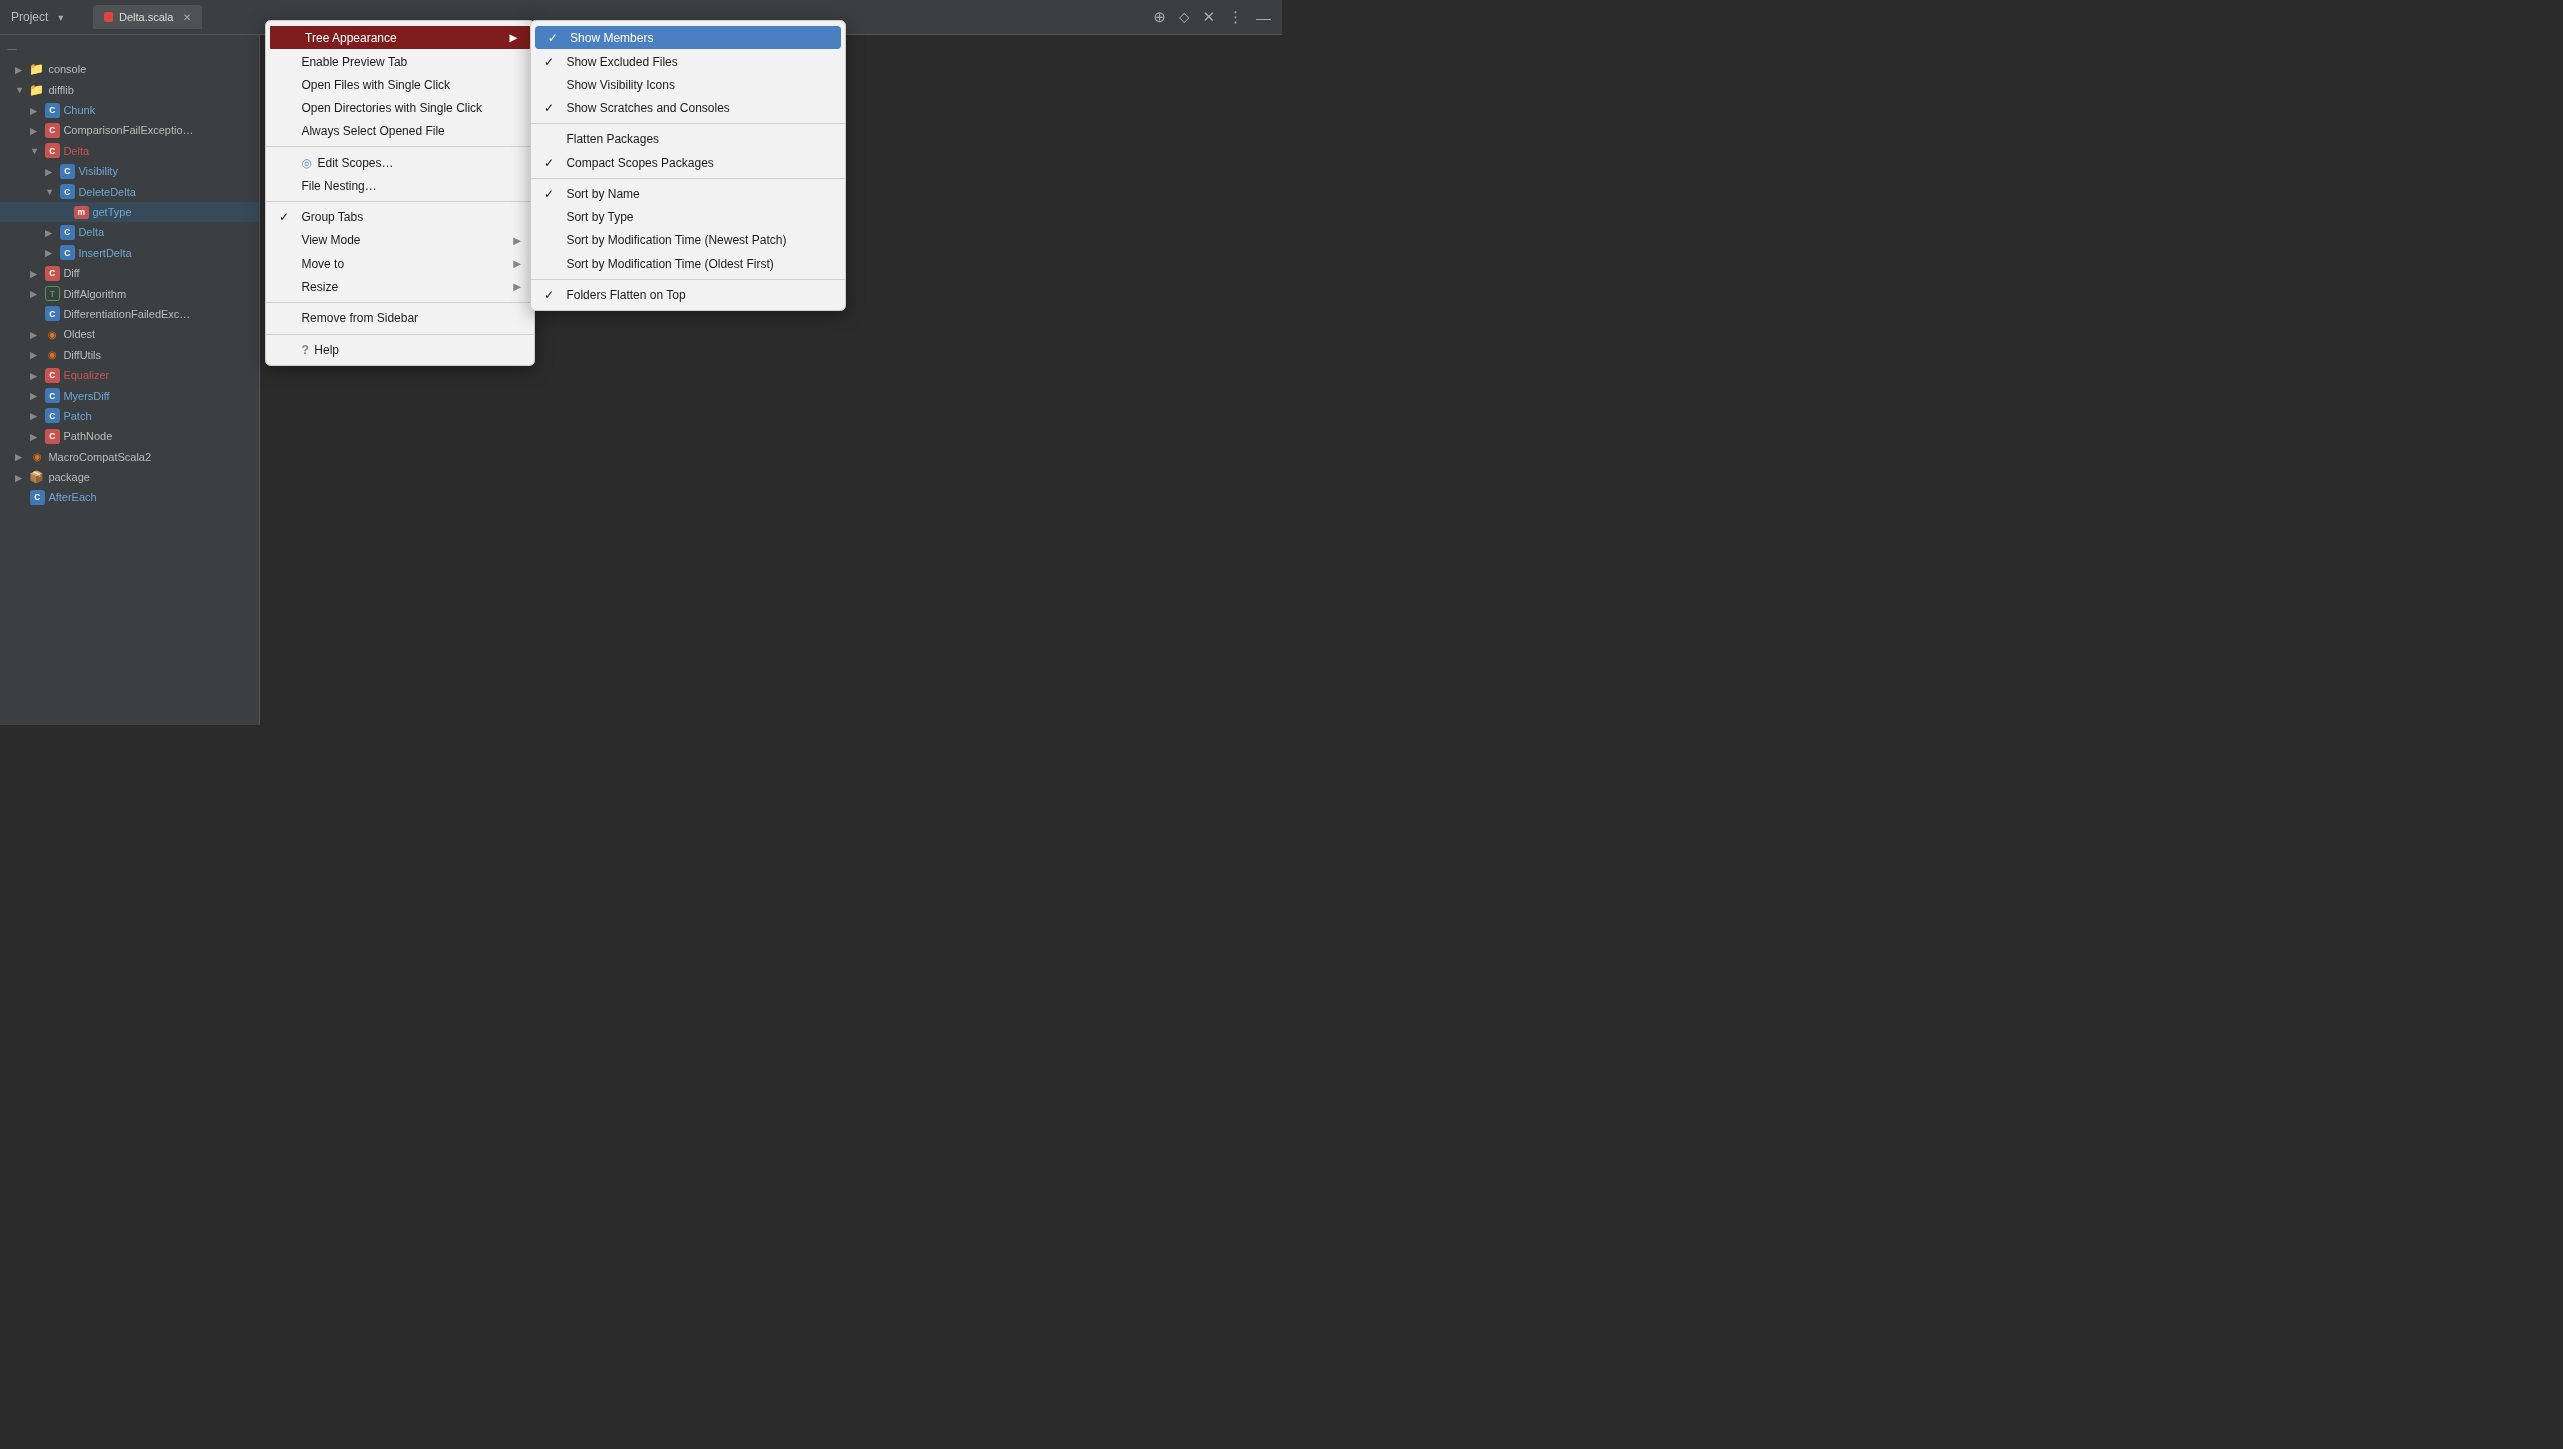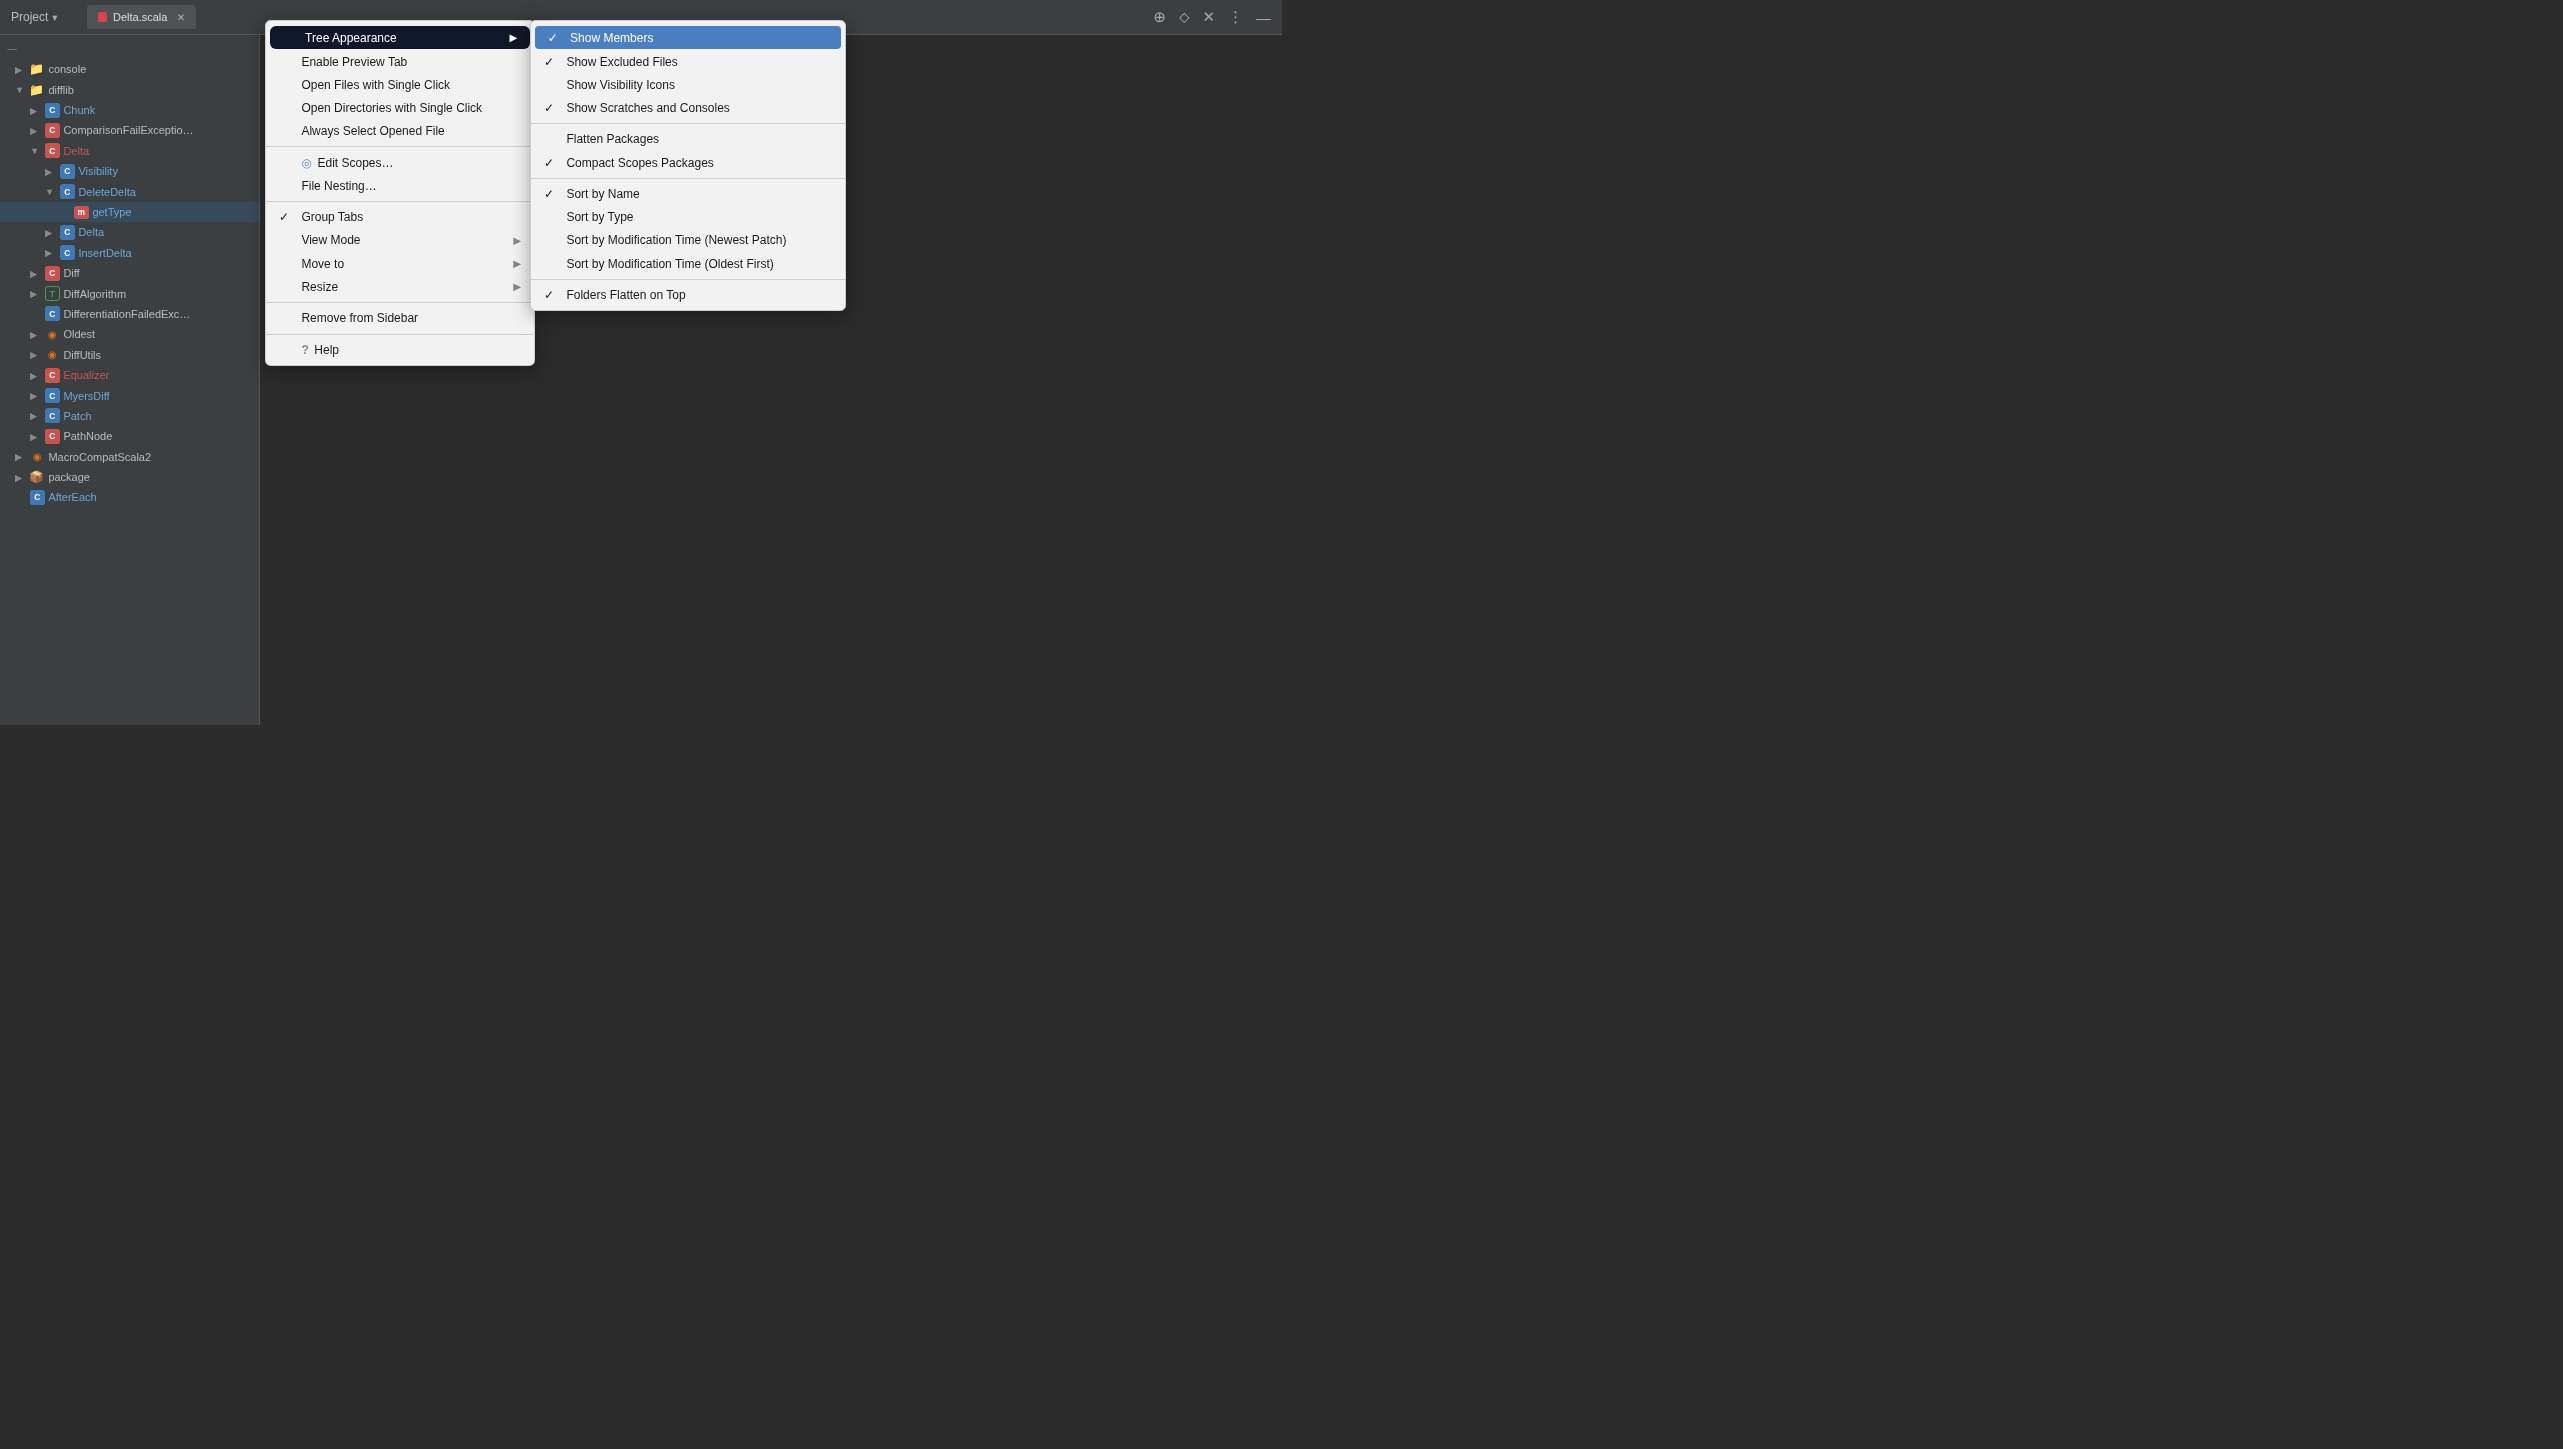--- a/index.html
+++ b/index.html
@@ -29,21 +29,21 @@
       display: flex;
       align-items: center;
       padding: 0 11px;
       gap: 11px;
       border-bottom: 0.9px solid #555;
       flex-shrink: 0;
     }
     .title-bar-project {
       display: flex;
       align-items: center;
-      gap: 4px;
+      gap: 10px;
       color: #bbb;
       font-size: 12px;
     }
     .title-bar-icons {
       display: flex;
       align-items: center;
       gap: 13px;
       margin-left: auto;
     }
     .title-bar-icon {
@@ -512,21 +512,21 @@
         </div>
       </div>
     </div>
   </div>
 </div>
 
 <div class="menu-overlay">
 
   <div class="context-menu">
 
-    <div class="menu-item" style="background:#0f172a;color:white;border-radius:6px;margin:0.9px 3.7px;">
+    <div class="menu-item" style="background:#7f1d1d;color:white;border-radius:1px;margin:0.9px 3.7px;">
       <span class="menu-check"></span>
       <span class="menu-label">Tree Appearance</span>
       <span class="menu-arrow" style="color:white;">▶</span>
     </div>
 
     <div class="menu-item">
       <span class="menu-check"></span>
       <span class="menu-label">Enable Preview Tab</span>
       <span class="menu-arrow"></span>
     </div>

